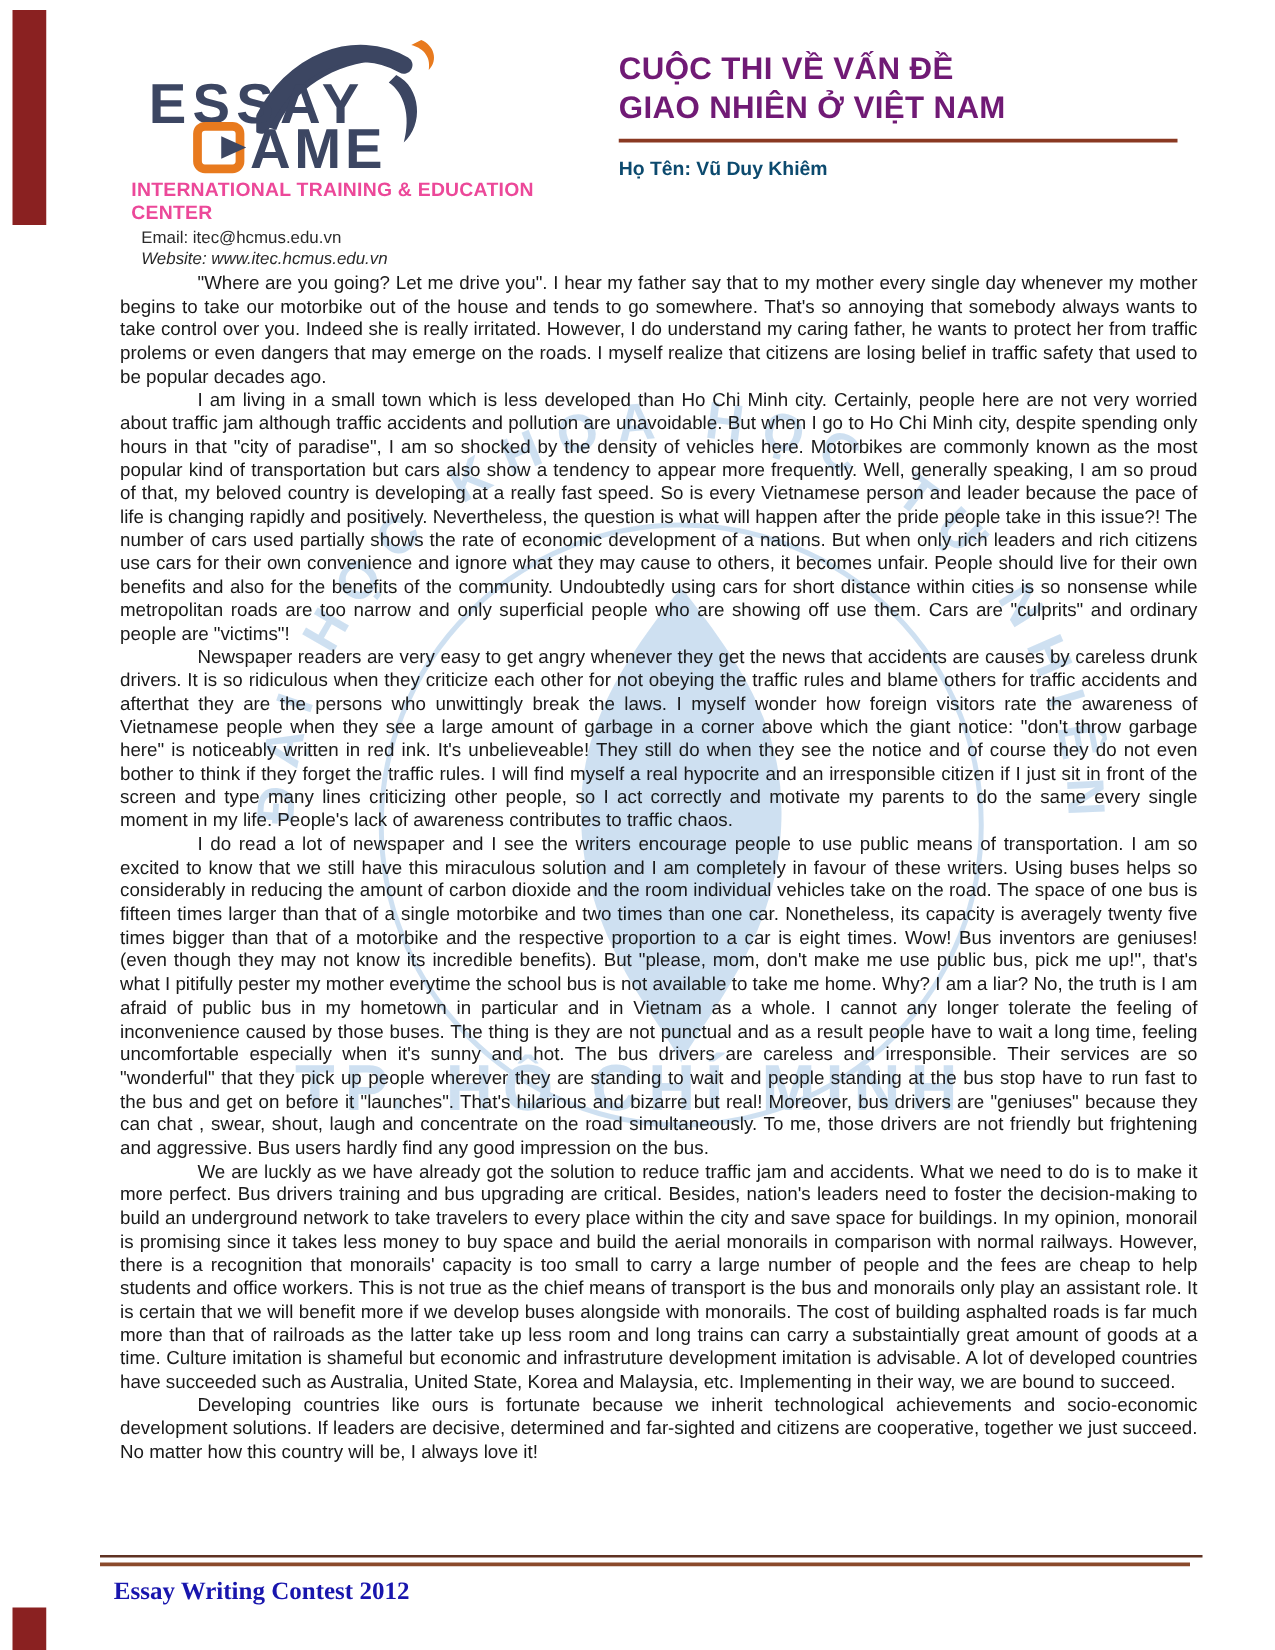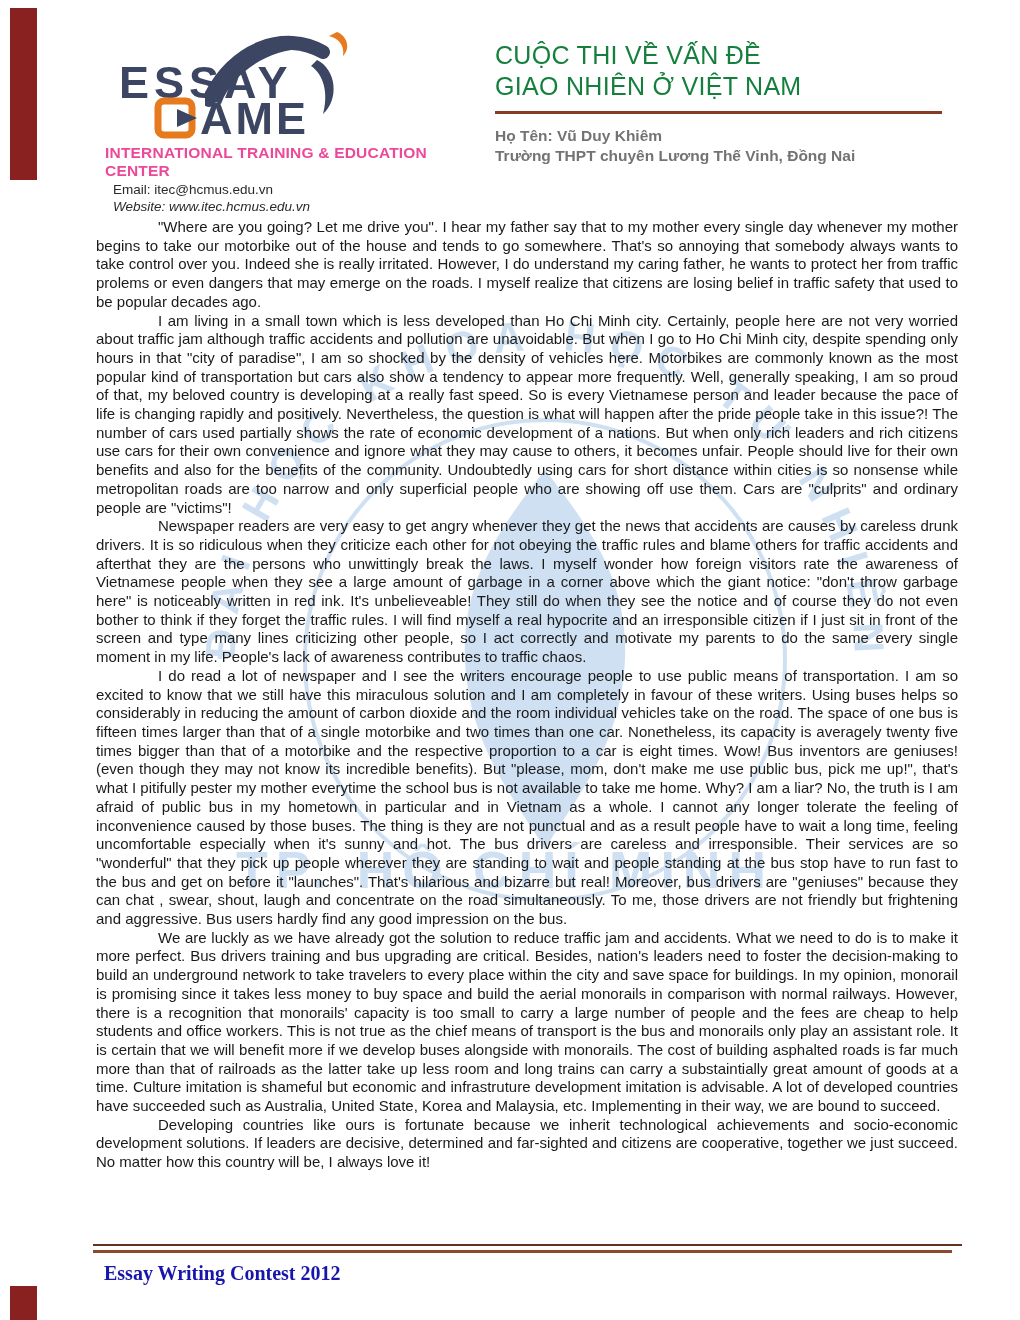--- a/index.html
+++ b/index.html
@@ -22,32 +22,32 @@
     position:absolute;left:2px;top:34px;font-size:45px;font-weight:bold;
     color:#3c4662;letter-spacing:5px;line-height:1;
   }
   .logo-game{position:absolute;left:36px;top:70px;height:44px;display:flex;align-items:flex-start;}
   .logo-g-icon{display:inline-block;margin-right:3px;}
   .logo-ame{font-size:45px;font-weight:bold;color:#3c4662;letter-spacing:3px;line-height:1;}
   .org-name{margin-top:8px;font-size:15.5px;font-weight:bold;color:#ec4899;letter-spacing:.2px;}
   .contact-line{margin-left:8px;margin-top:2px;font-size:13.5px;color:#2a2a2a;}
   .contact-website{font-style:italic;}
   .header-right{position:absolute;left:495px;top:40px;width:447px;}
-  .contest-title{font-size:25px;font-weight:normal;color:#15803d;line-height:31px;letter-spacing:.3px;}
+  .contest-title{font-size:25px;font-weight:bold;color:#701a75;line-height:31px;letter-spacing:.3px;}
   .title-rule{margin-top:9px;height:3px;background:#8a3922;}
   .author-block{margin-top:12px;}
-  .author-line{font-size:15.5px;font-weight:bold;color:#737373;line-height:19.5px;}
+  .author-line{font-size:15.5px;font-weight:bold;color:#0c4a6e;line-height:19.5px;}
   
   .essay{
     position:absolute;left:96px;right:62px;top:218px;
     text-align:justify;font-size:15px;line-height:18.7px;color:#1a1a1a;
   }
   .essay p{margin:0;text-indent:62px;}
   
-  .footer{position:absolute;left:93px;right:58px;top:1244px;}
+  .footer{position:absolute;left:80px;right:58px;top:1244px;}
   .footer-line1{height:2px;background:#5f3222;}
   .footer-line2{height:3px;background:#8b4a2b;width:calc(100% - 10px);margin-top:4px;}
   .footer-text{
     margin-top:9px;margin-left:11px;font-family:"Liberation Serif",serif;
     font-size:20px;font-weight:bold;color:#1815ad;
   }
 </style>
 </head>
 <body>
 
@@ -91,21 +91,20 @@
   </div>
 
   <div class="header-right">
     <div class="contest-title">
       <div>CUỘC THI VỀ VẤN ĐỀ</div>
       <div>GIAO NHIÊN Ở VIỆT NAM</div>
     </div>
     <div class="title-rule"></div>
     <div class="author-block">
       <div class="author-line">Họ Tên: Vũ Duy Khiêm</div>
-      <div class="author-line">Trường THPT chuyên Lương Thế Vinh, Đồng Nai</div>
     </div>
   </div>
 
   <div class="essay">
       <p>"Where are you going? Let me drive you". I hear my father say that to my mother every single day whenever my mother begins to take our motorbike out of the house and tends to go somewhere. That's so annoying that somebody always wants to take control over you. Indeed she is really irritated. However, I do understand my caring father, he wants to protect her from traffic prolems or even dangers that may emerge on the roads. I myself realize that citizens are losing belief in traffic safety that used to be popular decades ago.</p>
       <p>I am living in a small town which is less developed than Ho Chi Minh city. Certainly, people here are not very worried about traffic jam although traffic accidents and pollution are unavoidable. But when I go to Ho Chi Minh city, despite spending only hours in that "city of paradise", I am so shocked by the density of vehicles here. Motorbikes are commonly known as the most popular kind of transportation but cars also show a tendency to appear more frequently. Well, generally speaking, I am so proud of that, my beloved country is developing at a really fast speed. So is every Vietnamese person and leader because the pace of life is changing rapidly and positively. Nevertheless, the question is what will happen after the pride people take in this issue?! The number of cars used partially shows the rate of economic development of a nations. But when only rich leaders and rich citizens use cars for their own convenience and ignore what they may cause to others, it becomes unfair. People should live for their own benefits and also for the benefits of the community. Undoubtedly using cars for short distance within cities is so nonsense while metropolitan roads are too narrow and only superficial people who are showing off use them. Cars are "culprits" and ordinary people are "victims"!</p>
       <p>Newspaper readers are very easy to get angry whenever they get the news that accidents are causes by careless drunk drivers. It is so ridiculous when they criticize each other for not obeying the traffic rules and blame others for traffic accidents and afterthat they are the persons who unwittingly break the laws. I myself wonder how foreign visitors rate the awareness of Vietnamese people when they see a large amount of garbage in a corner above which the giant notice: "don't throw garbage here" is noticeably written in red ink. It's unbelieveable! They still do when they see the notice and of course they do not even bother to think if they forget the traffic rules. I will find myself a real hypocrite and an irresponsible citizen if I just sit in front of the screen and type many lines criticizing other people, so I act correctly and motivate my parents to do the same every single moment in my life. People's lack of awareness contributes to traffic chaos.</p>
       <p>I do read a lot of newspaper and I see the writers encourage people to use public means of transportation. I am so excited to know that we still have this miraculous solution and I am completely in favour of these writers. Using buses helps so considerably in reducing the amount of carbon dioxide and the room individual vehicles take on the road. The space of one bus is fifteen times larger than that of a single motorbike and two times than one car. Nonetheless, its capacity is averagely twenty five times bigger than that of a motorbike and the respective proportion to a car is eight times. Wow! Bus inventors are geniuses! (even though they may not know its incredible benefits). But "please, mom, don't make me use public bus, pick me up!", that's what I pitifully pester my mother everytime the school bus is not available to take me home. Why? I am a liar? No, the truth is I am afraid of public bus in my hometown in particular and in Vietnam as a whole. I cannot any longer tolerate the feeling of inconvenience caused by those buses. The thing is they are not punctual and as a result people have to wait a long time, feeling uncomfortable especially when it's sunny and hot. The bus drivers are careless and irresponsible. Their services are so "wonderful" that they pick up people wherever they are standing to wait and people standing at the bus stop have to run fast to the bus and get on before it "launches". That's hilarious and bizarre but real! Moreover, bus drivers are "geniuses" because they can chat , swear, shout, laugh and concentrate on the road simultaneously. To me, those drivers are not friendly but frightening and aggressive. Bus users hardly find any good impression on the bus.</p>
       <p>We are luckly as we have already got the solution to reduce traffic jam and accidents. What we need to do is to make it more perfect. Bus drivers training and bus upgrading are critical. Besides, nation's leaders need to foster the decision-making to build an underground network to take travelers to every place within the city and save space for buildings. In my opinion, monorail is promising since it takes less money to buy space and build the aerial monorails in comparison with normal railways. However, there is a recognition that monorails' capacity is too small to carry a large number of people and the fees are cheap to help students and office workers. This is not true as the chief means of transport is the bus and monorails only play an assistant role. It is certain that we will benefit more if we develop buses alongside with monorails. The cost of building asphalted roads is far much more than that of railroads as the latter take up less room and long trains can carry a substaintially great amount of goods at a time. Culture imitation is shameful but economic and infrastruture development imitation is advisable. A lot of developed countries have succeeded such as Australia, United State, Korea and Malaysia, etc. Implementing in their way, we are bound to succeed.</p>
       <p>Developing countries like ours is fortunate because we inherit technological achievements and socio-economic development solutions. If leaders are decisive, determined and far-sighted and citizens are cooperative, together we just succeed. No matter how this country will be, I always love it!</p>

